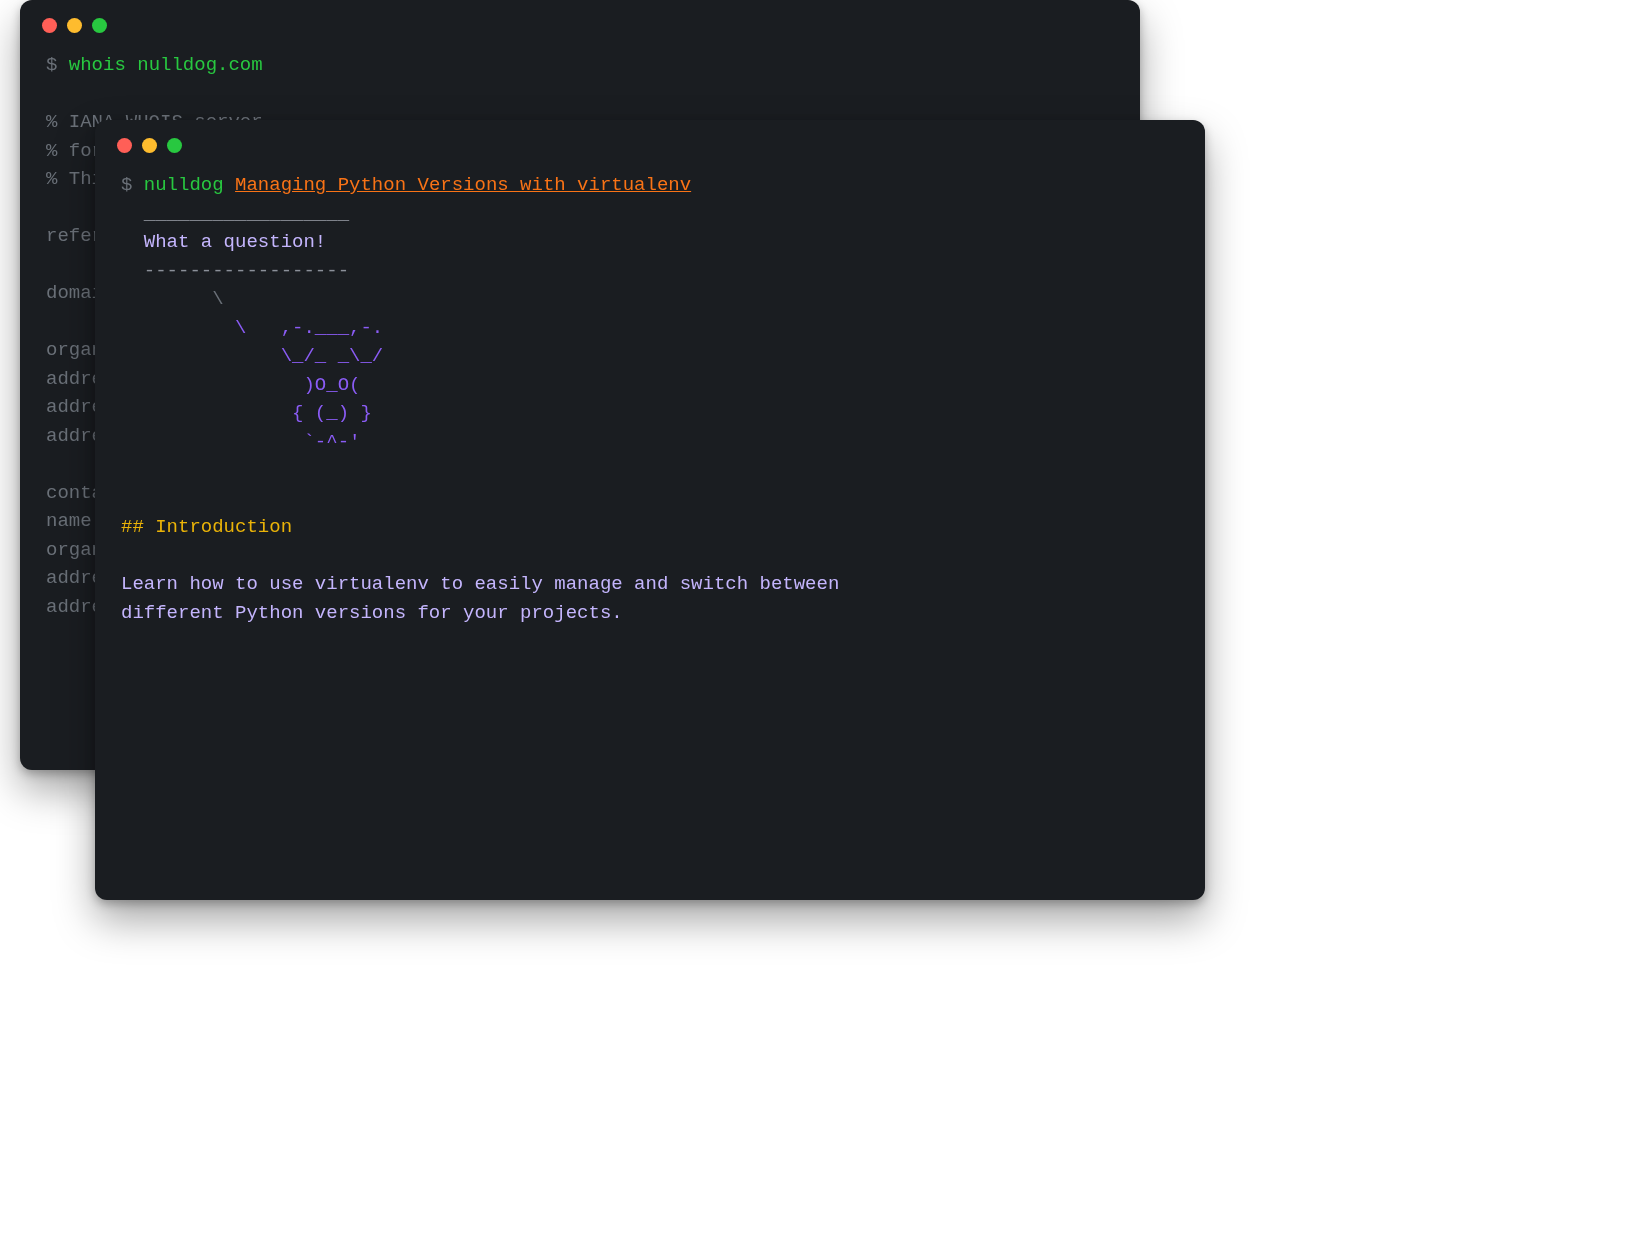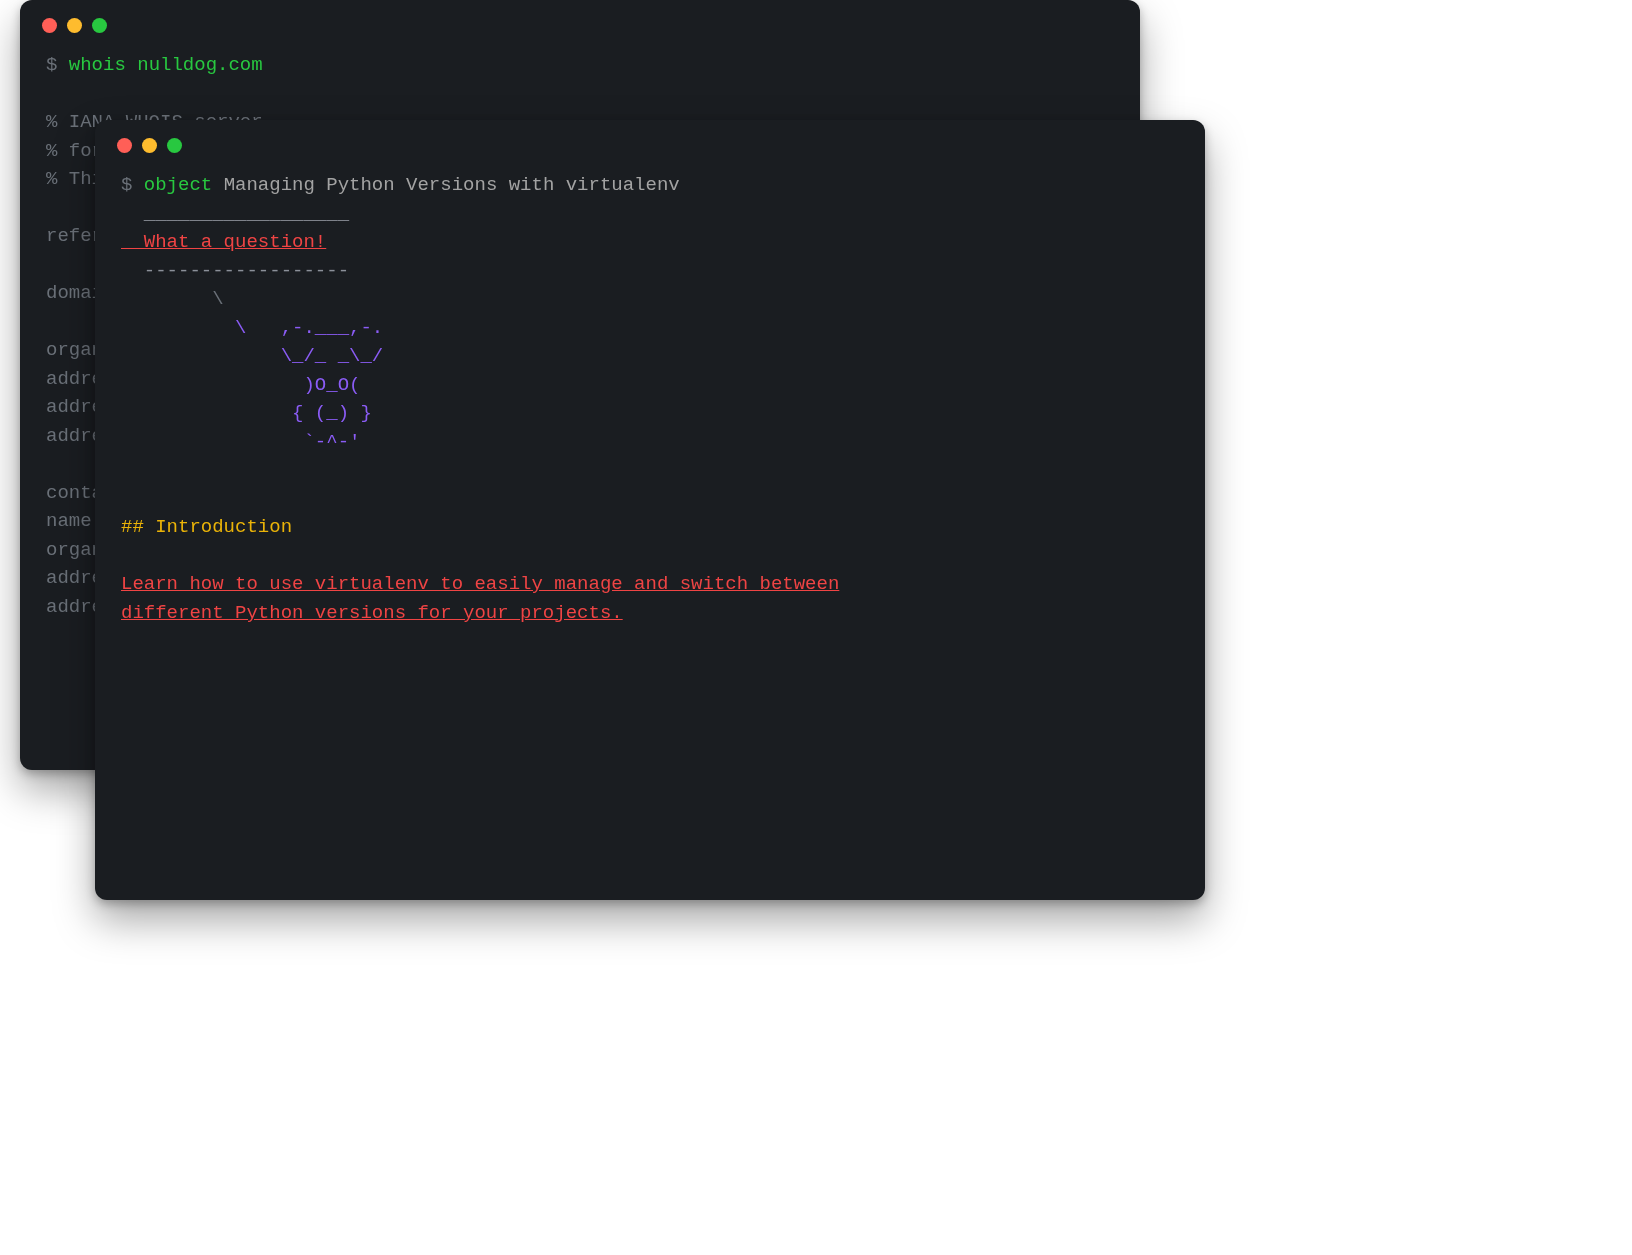--- a/index.html
+++ b/index.html
@@ -52,26 +52,26 @@
   .content {
     padding: 10px 26px 24px 26px;
     color: #c9ccd1;
     white-space: pre;
     font-family: inherit;
   }
 
   .dim    { color: #6a7078; }
   .prompt { color: #6a7078; }
   .green  { color: #28c840; margin-top: 32px; }
-  .red    { color: #a3a3a3; }
+  .red    { color: #f97316; text-decoration: underline; }
   .blue   { color: #eab308; }
   .orange { color: #8b5cf6; }
   .white  { color: #e8eaed; }
 
-  .front-body .white { color: #ef4444; text-decoration: underline; }
+  .front-body .white { color: #c4b5fd; }
 
   .speech-border { color: #8b9099; }
 </style>
 </head>
 <body>
 
 <div class="term term-back">
   <div class="traffic">
     <div class="dot dot-red"></div>
     <div class="dot dot-yellow"></div>
@@ -98,21 +98,21 @@
 <span class="dim">address:      12061 Bluemont Way</span>
 <span class="dim">address:      Reston VA 20190</span></div>
 </div>
 
 <div class="term term-front">
   <div class="traffic">
     <div class="dot dot-red"></div>
     <div class="dot dot-yellow"></div>
     <div class="dot dot-green"></div>
   </div>
-  <div class="content front-body"><span class="prompt">$</span> <span class="green">object</span> <span class="red">Managing Python Versions with virtualenv</span>
+  <div class="content front-body"><span class="prompt">$</span> <span class="green">nulldog</span> <span class="red">Managing Python Versions with virtualenv</span>
 <span class="speech-border">  __________________</span>
 <span class="white">  What a question!</span>
 <span class="speech-border">  ------------------</span>
 <span class="dim">        \        </span>
 <span class="orange">          \   ,-.___,-.</span>
 <span class="orange">              \_/_ _\_/</span>
 <span class="orange">                )O_O(</span>
 <span class="orange">               { (_) }</span>
 <span class="orange">                `-^-'</span>
 

